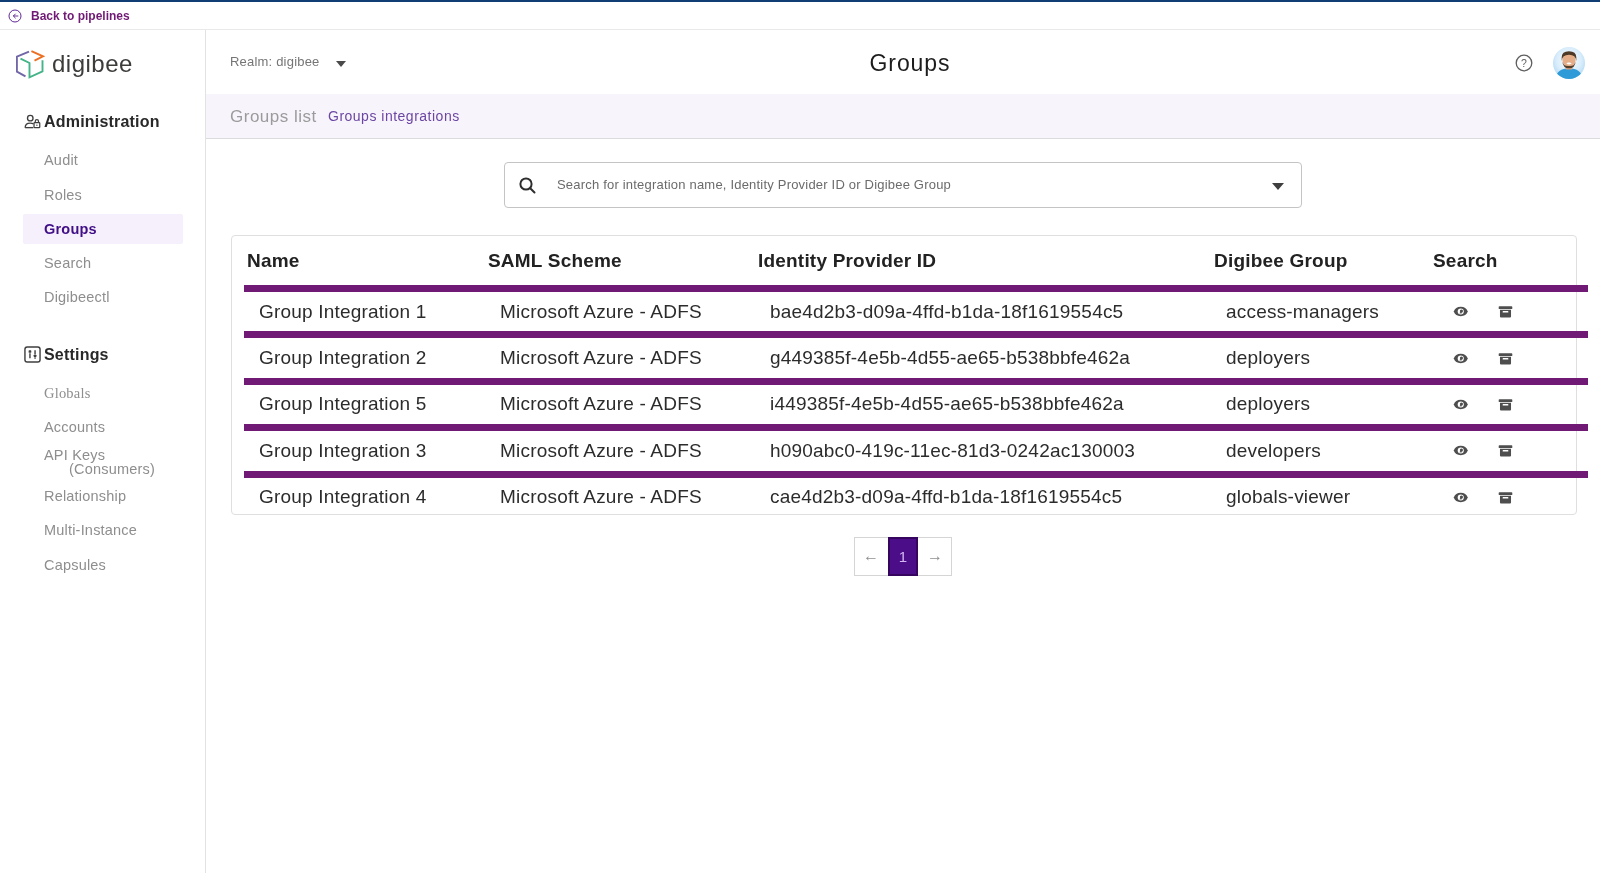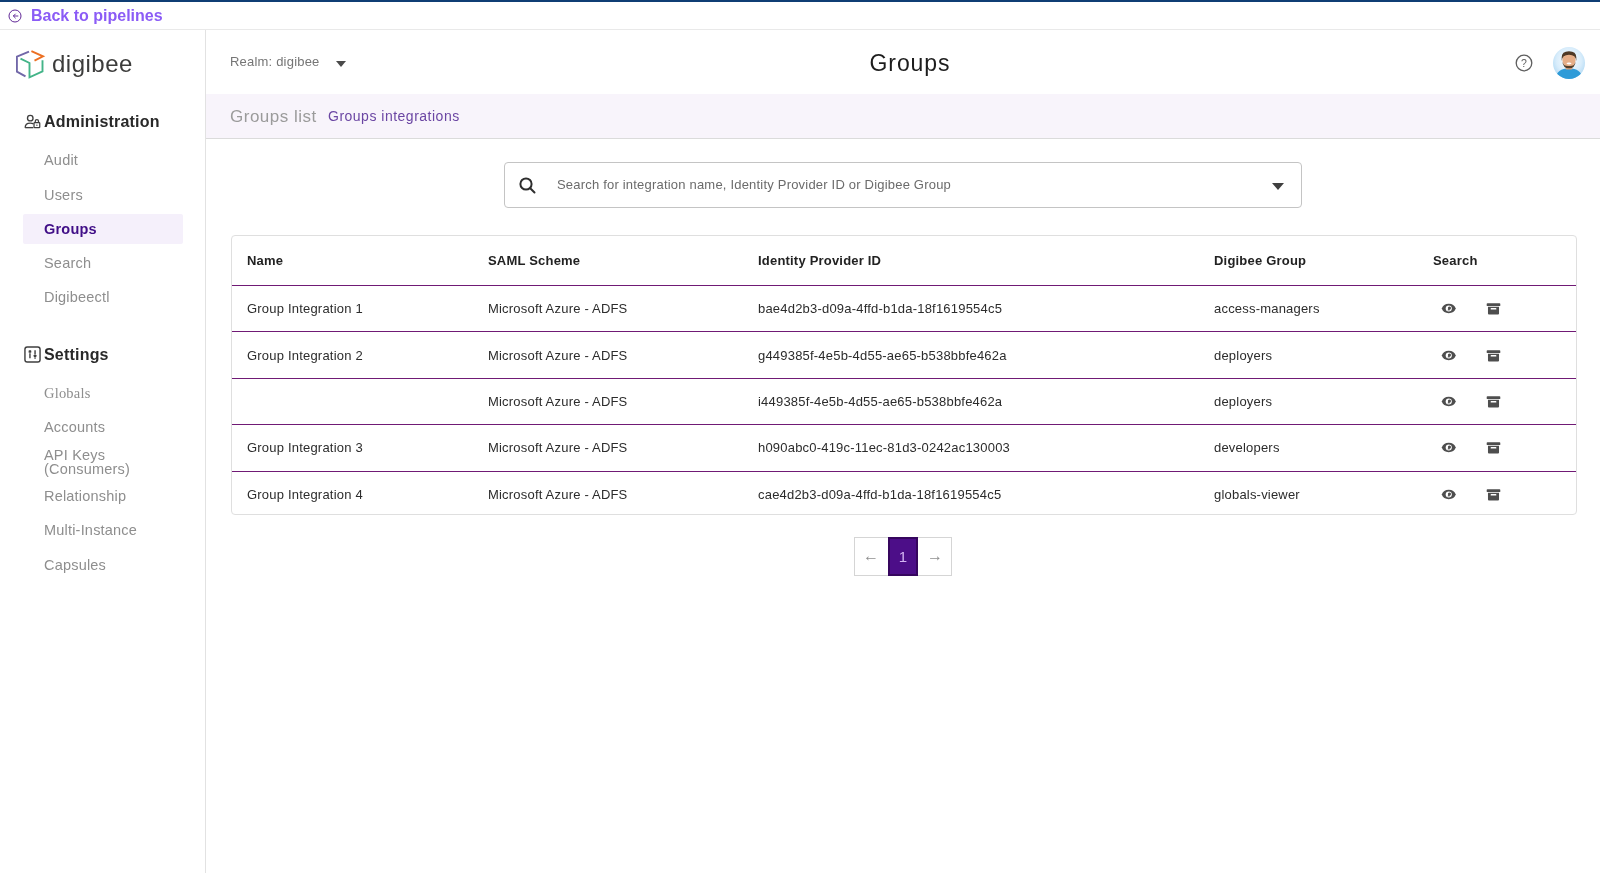--- a/index.html
+++ b/index.html
@@ -2,22 +2,22 @@
 <html><head>
 <meta charset="utf-8">
 <style>
   * { margin:0; padding:0; box-sizing:border-box; }
   html,body { width:1600px; height:873px; background:#fff; overflow:hidden;
     font-family:"Liberation Sans", sans-serif; }
   .abs { position:absolute; }
   .topline { left:0; top:0; width:1600px; height:2px; background:#0F3D74; }
   .topbar { left:0; top:2px; width:1600px; height:28px; background:#fff;
     border-bottom:1px solid #E9E9E9; }
-  .backtxt { left:31px; top:2px; height:28px; line-height:28px; font-size:16px;
-    font-weight:bold; color:#8b5cf6; letter-spacing:0; }
+  .backtxt { left:31px; top:2px; height:28px; line-height:28px; font-size:12px;
+    font-weight:bold; color:#701a75; letter-spacing:0; }
   .sidebar { left:0; top:30px; width:206px; height:843px; background:#fff;
     border-right:1px solid #E2E2E2; }
   .logotext { left:52px; top:49px; height:29px; line-height:30px; font-size:24px;
     color:#3C3C3B; letter-spacing:0.5px; }
   .navhead { font-size:16px; color:#292929; font-weight:600; letter-spacing:0.2px; }
   .navitem { left:44px; width:150px; font-size:14.5px; color:#8E8E8E;
     letter-spacing:0.2px; }
   .grouphl { left:23px; top:214px; width:160px; height:30px; background:#F5F0FB;
     border-radius:2px; }
   .tabbar { left:206px; top:94px; width:1394px; height:45px; background:#F8F4FB;
@@ -28,24 +28,24 @@
     text-align:center; font-size:23px; color:#1D1D1D; font-weight:500;
     letter-spacing:0.9px; }
   .caret { width:0; height:0; border-left:5.5px solid transparent;
     border-right:5.5px solid transparent; border-top:6px solid #4A4A4A; }
   .searchbox { left:504px; top:162px; width:798px; height:46px; background:#fff;
     border:1px solid #C4C4C4; border-radius:4px; }
   .placeholder { left:557px; top:162px; height:46px; line-height:46px;
     font-size:13px; color:#6B6B6B; letter-spacing:0.2px; }
   .table { left:231px; top:235px; width:1346px; height:280px; background:#fff;
     border:1px solid #DFDFDF; border-radius:4px; }
-  .trow { position:absolute; left:0; width:1344px; height:46.4px;
-    border-top:1px solid #701a75; }
+  .trow { position:absolute; left:12px; width:1344px; height:46.4px;
+    border-top:7px solid #701a75; }
   .cell { position:absolute; top:0; height:100%; display:flex; align-items:center;
-    font-size:13px; color:#2C2C2C; letter-spacing:0.2px; white-space:nowrap; }
+    font-size:19px; color:#2C2C2C; letter-spacing:0.2px; white-space:nowrap; }
   .hcell { font-weight:600; color:#222; }
   .pagbox { left:854px; top:537px; width:98px; height:39px;
     border:1px solid #D5D5D5; background:#fff; }
   .pagmid { left:888px; top:537px; width:30px; height:39px; background:#4C0E88;
     border:2px solid #36065E; color:#D3B5F2; font-size:15px; text-align:center;
     line-height:35px; }
   .pagarrow { top:537px; height:39px; line-height:38px; font-size:16px;
     color:#8F8F8F; text-align:center; width:34px; }
   .eyeic { position:absolute; left:1209px; top:50%; margin-top:-7.5px; width:15.5px;
     height:15px; }
@@ -75,39 +75,39 @@
   <path d="M1.3 15.8 Q1.3 10.8 7 10.8 Q9.2 10.8 10.6 11.6" fill="none" stroke="#3F3F3F" stroke-width="1.5"></path>
   <path d="M1.3 15.8 H10.4" fill="none" stroke="#3F3F3F" stroke-width="1.5"></path>
   <rect x="11.2" y="10.2" width="6.4" height="5.6" rx="0.8" fill="none" stroke="#3F3F3F" stroke-width="1.4"></rect>
   <path d="M12.6 10 V8.6 Q12.6 6.8 14.4 6.8 Q16.2 6.8 16.2 8.6 V10" fill="none" stroke="#3F3F3F" stroke-width="1.4"></path>
   <circle cx="14.4" cy="13" r="0.8" fill="#3F3F3F"></circle>
 </svg>
 <div class="abs navhead" style="left:44px; top:112px; height:20px; line-height:20px;">Administration</div>
 
 <div class="abs grouphl"></div>
 <div class="abs navitem" style="top:151px; height:19px; line-height:19px;">Audit</div>
-<div class="abs navitem" style="top:185.5px; height:19px; line-height:19px;">Users</div>
+<div class="abs navitem" style="top:185.5px; height:19px; line-height:19px;">Roles</div>
 <div class="abs navitem" style="top:220px; height:19px; line-height:19px; color:#400E87; font-weight:bold;">Groups</div>
 <div class="abs navitem" style="top:254px; height:19px; line-height:19px;">Search</div>
 <div class="abs navitem" style="top:288px; height:19px; line-height:19px;">Digibeectl</div>
 
 <svg class="abs" style="left:24px; top:346px;" width="17" height="17" viewBox="0 0 18 18">
   <rect x="1" y="1" width="16" height="16" rx="2.4" fill="none" stroke="#3F3F3F" stroke-width="1.5"></rect>
   <line x1="6.3" y1="7.8" x2="6.3" y2="13" stroke="#3F3F3F" stroke-width="1.5"></line>
   <rect x="4.9" y="4.6" width="2.8" height="2.6" rx="0.6" fill="#3F3F3F"></rect>
   <line x1="11.7" y1="4.6" x2="11.7" y2="9" stroke="#3F3F3F" stroke-width="1.5"></line>
   <rect x="10.3" y="9.2" width="2.8" height="2.6" rx="0.6" fill="#3F3F3F"></rect>
   <line x1="11.7" y1="12.2" x2="11.7" y2="13.4" stroke="#3F3F3F" stroke-width="1.5"></line>
 </svg>
 <div class="abs navhead" style="left:44px; top:345px; height:20px; line-height:20px;">Settings</div>
 
 <div class="abs navitem" style="top:383.5px; height:19px; line-height:19px;font-family:Liberation Serif, serif;">Globals</div>
 <div class="abs navitem" style="top:418px; height:19px; line-height:19px;">Accounts</div>
 <div class="abs navitem" style="top:446px; height:19px; line-height:19px;">API Keys</div>
-<div class="abs navitem" style="top:460px; height:19px; line-height:19px;">(Consumers)</div>
+<div class="abs navitem" style="top:460px; height:19px; line-height:19px;margin-left:25px;">(Consumers)</div>
 <div class="abs navitem" style="top:486.5px; height:19px; line-height:19px;">Relationship</div>
 <div class="abs navitem" style="top:520.5px; height:19px; line-height:19px;">Multi-Instance</div>
 <div class="abs navitem" style="top:555.5px; height:19px; line-height:19px;">Capsules</div>
 
 <div class="abs realm">Realm: digibee</div>
 <div class="abs caret" style="left:336px; top:60.5px;"></div>
 <div class="abs title">Groups</div>
 
 <svg class="abs" style="left:1515px; top:54px;" width="18" height="18" viewBox="0 0 18 18">
   <circle cx="9" cy="9" r="7.8" fill="none" stroke="#5E5E5E" stroke-width="1.3"></circle>
@@ -181,20 +181,21 @@
         <circle cx="13.1" cy="11.3" r="2.5" fill="#4E4E4E"></circle>
         <path d="M13.1 11.3 L9.7 14.7 L13.4 15.3 Z" fill="#4E4E4E"></path>
       </svg>
     <svg class="boxic" viewBox="0 0 24 24">
         <path d="M3.4 4.6 h17.2 a1 1 0 0 1 1 1 v2 a1 1 0 0 1 -1 1 H3.4 a1 1 0 0 1 -1 -1 v-2 a1 1 0 0 1 1 -1 Z" fill="#4E4E4E"></path>
         <path d="M4.2 9.6 h15.6 v9.6 a1.4 1.4 0 0 1 -1.4 1.4 H5.6 a1.4 1.4 0 0 1 -1.4 -1.4 Z" fill="#4E4E4E"></path>
         <rect x="8" y="11.4" width="8" height="2" rx="0.5" fill="#fff"></rect>
       </svg>
   </div>
   <div class="trow" style="top:141.8px;">
+    <div class="cell" style="left:15px;">Group Integration 5</div>
     <div class="cell" style="left:256px;">Microsoft Azure - ADFS</div>
     <div class="cell" style="left:526px;">i449385f-4e5b-4d55-ae65-b538bbfe462a</div>
     <div class="cell" style="left:982px;">deployers</div>
     <svg class="eyeic" viewBox="0 0 24 24">
         <path d="M12 4.5 C6.5 4.5 2.2 7.6 0.8 12 C2.2 16.4 6.5 19.5 12 19.5 C17.5 19.5 21.8 16.4 23.2 12 C21.8 7.6 17.5 4.5 12 4.5 Z" fill="#4E4E4E"></path>
         <circle cx="12" cy="12" r="4.9" fill="#fff"></circle>
         <circle cx="13.1" cy="11.3" r="2.5" fill="#4E4E4E"></circle>
         <path d="M13.1 11.3 L9.7 14.7 L13.4 15.3 Z" fill="#4E4E4E"></path>
       </svg>
     <svg class="boxic" viewBox="0 0 24 24">

